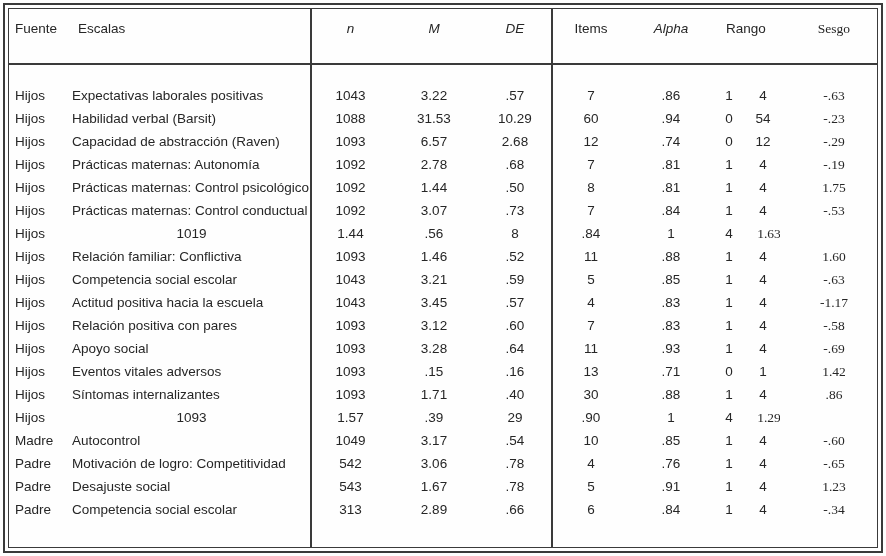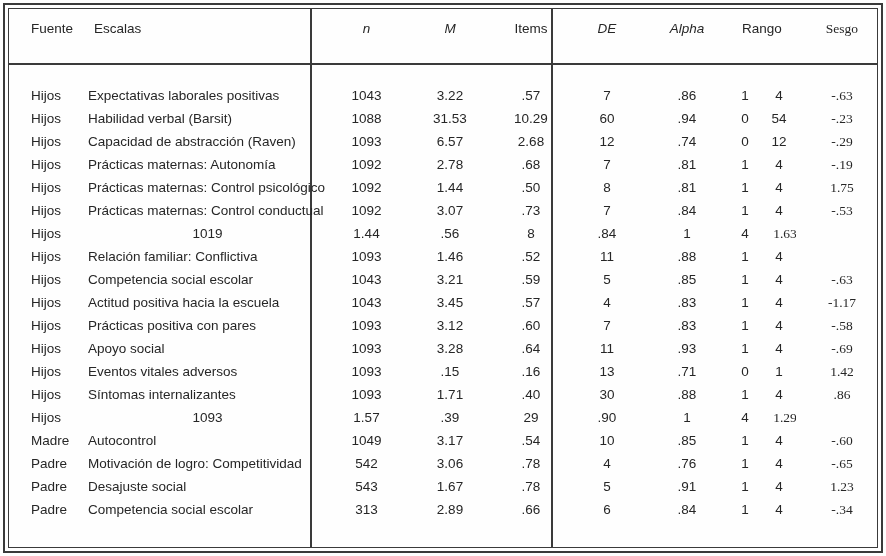--- a/index.html
+++ b/index.html
@@ -46,21 +46,20 @@
     top: 63px;
     height: 2px;
     background: #3a3a3a;
   }
   .content {
     position: absolute;
     left: 10px;
     right: 10px;
     top: 10px;
     bottom: 10px;
-    padding-left: 16px;
   }
   .trow {
     display: grid;
     grid-template-columns: 62px 239px 79px 88px 74px 78px 82px 34px 34px 1fr;
     height: 23px;
     font-size: 13.5px;
     line-height: 16px;
   }
   .trow.header {
     height: 53px;
@@ -91,22 +90,22 @@
   <div class="vline vline-1"></div>
   <div class="vline vline-2"></div>
   <div class="hline"></div>
 
   <div class="content">
     <div class="trow header">
       <div class="cell c-fuente">Fuente</div>
       <div class="cell c-escalas">Escalas</div>
       <div class="cell c-center italic">n</div>
       <div class="cell c-center italic">M</div>
+      <div class="cell c-center italic">DE</div>
       <div class="cell c-center">Items</div>
-      <div class="cell c-center italic">DE</div>
       <div class="cell c-center italic">Alpha</div>
       <div class="cell c-center" style="grid-column: 8 / span 2;">Rango</div>
       <div class="cell c-center c-sesgo">Sesgo</div>
     </div>
     <div class="spacer"></div>
     <div id="rows">
   <div class="trow">
     <div class="cell c-fuente">Hijos</div>
     <div class="cell c-escalas">Expectativas laborales positivas</div>
     <div class="cell c-center">1043</div>
@@ -199,20 +198,21 @@
   <div class="trow">
     <div class="cell c-fuente">Hijos</div>
     <div class="cell c-escalas">Relación familiar: Conflictiva</div>
     <div class="cell c-center">1093</div>
     <div class="cell c-center">1.46</div>
     <div class="cell c-center">.52</div>
     <div class="cell c-center">11</div>
     <div class="cell c-center">.88</div>
     <div class="cell c-center">1</div>
     <div class="cell c-center">4</div>
+    <div class="cell c-center c-sesgo">1.60</div>
   </div>
 
   <div class="trow">
     <div class="cell c-fuente">Hijos</div>
     <div class="cell c-escalas">Competencia social escolar</div>
     <div class="cell c-center">1043</div>
     <div class="cell c-center">3.21</div>
     <div class="cell c-center">.59</div>
     <div class="cell c-center">5</div>
     <div class="cell c-center">.85</div>
@@ -229,21 +229,21 @@
     <div class="cell c-center">.57</div>
     <div class="cell c-center">4</div>
     <div class="cell c-center">.83</div>
     <div class="cell c-center">1</div>
     <div class="cell c-center">4</div>
     <div class="cell c-center c-sesgo">-1.17</div>
   </div>
 
   <div class="trow">
     <div class="cell c-fuente">Hijos</div>
-    <div class="cell c-escalas">Prácticas positiva con pares</div>
+    <div class="cell c-escalas">Relación positiva con pares</div>
     <div class="cell c-center">1093</div>
     <div class="cell c-center">3.12</div>
     <div class="cell c-center">.60</div>
     <div class="cell c-center">7</div>
     <div class="cell c-center">.83</div>
     <div class="cell c-center">1</div>
     <div class="cell c-center">4</div>
     <div class="cell c-center c-sesgo">-.58</div>
   </div>
 

